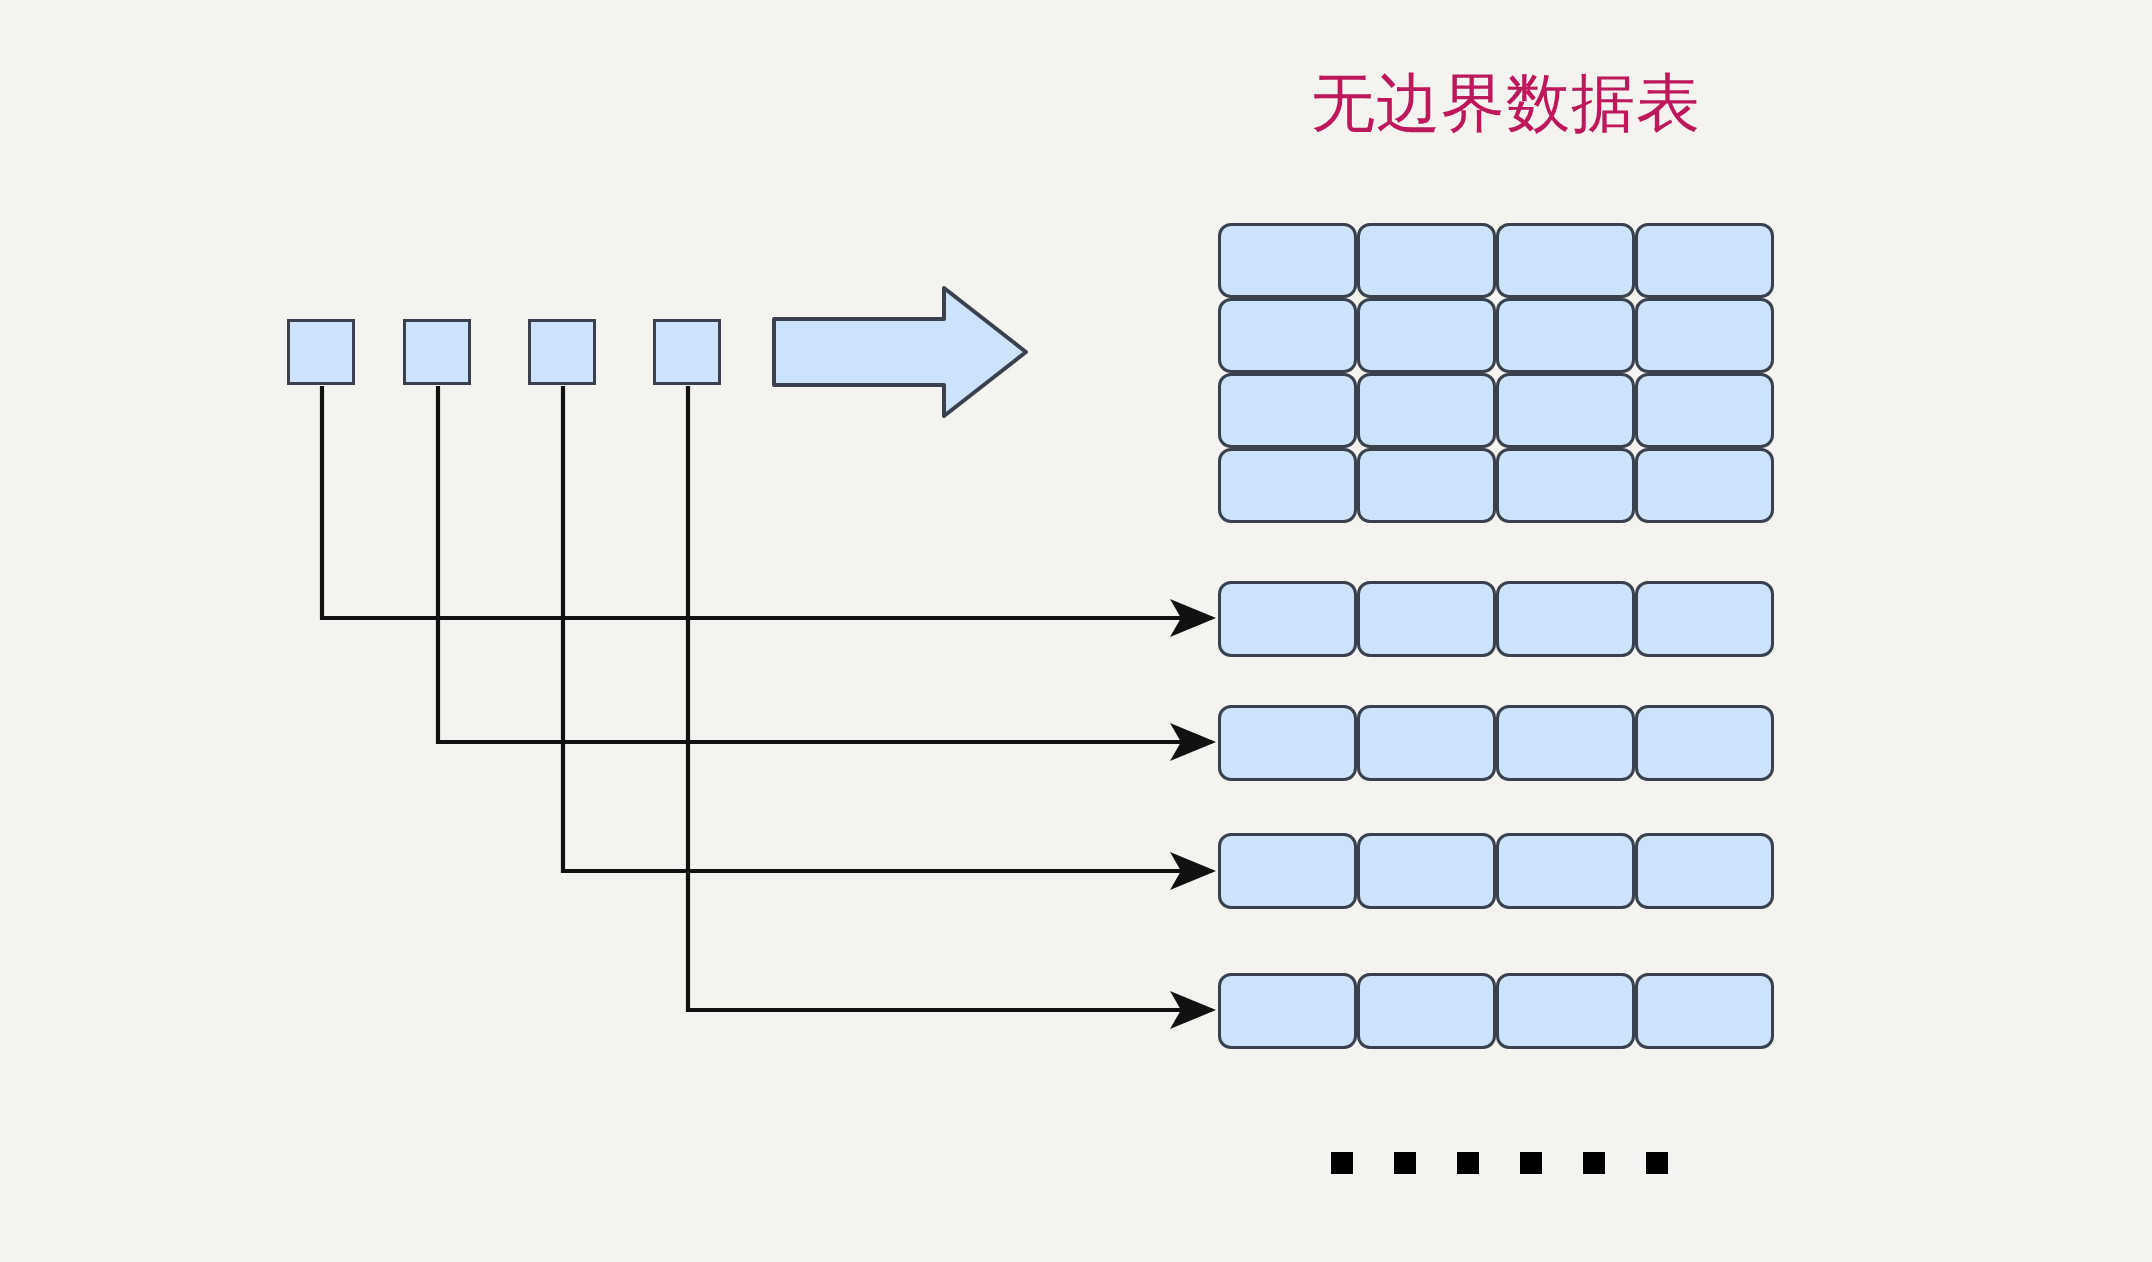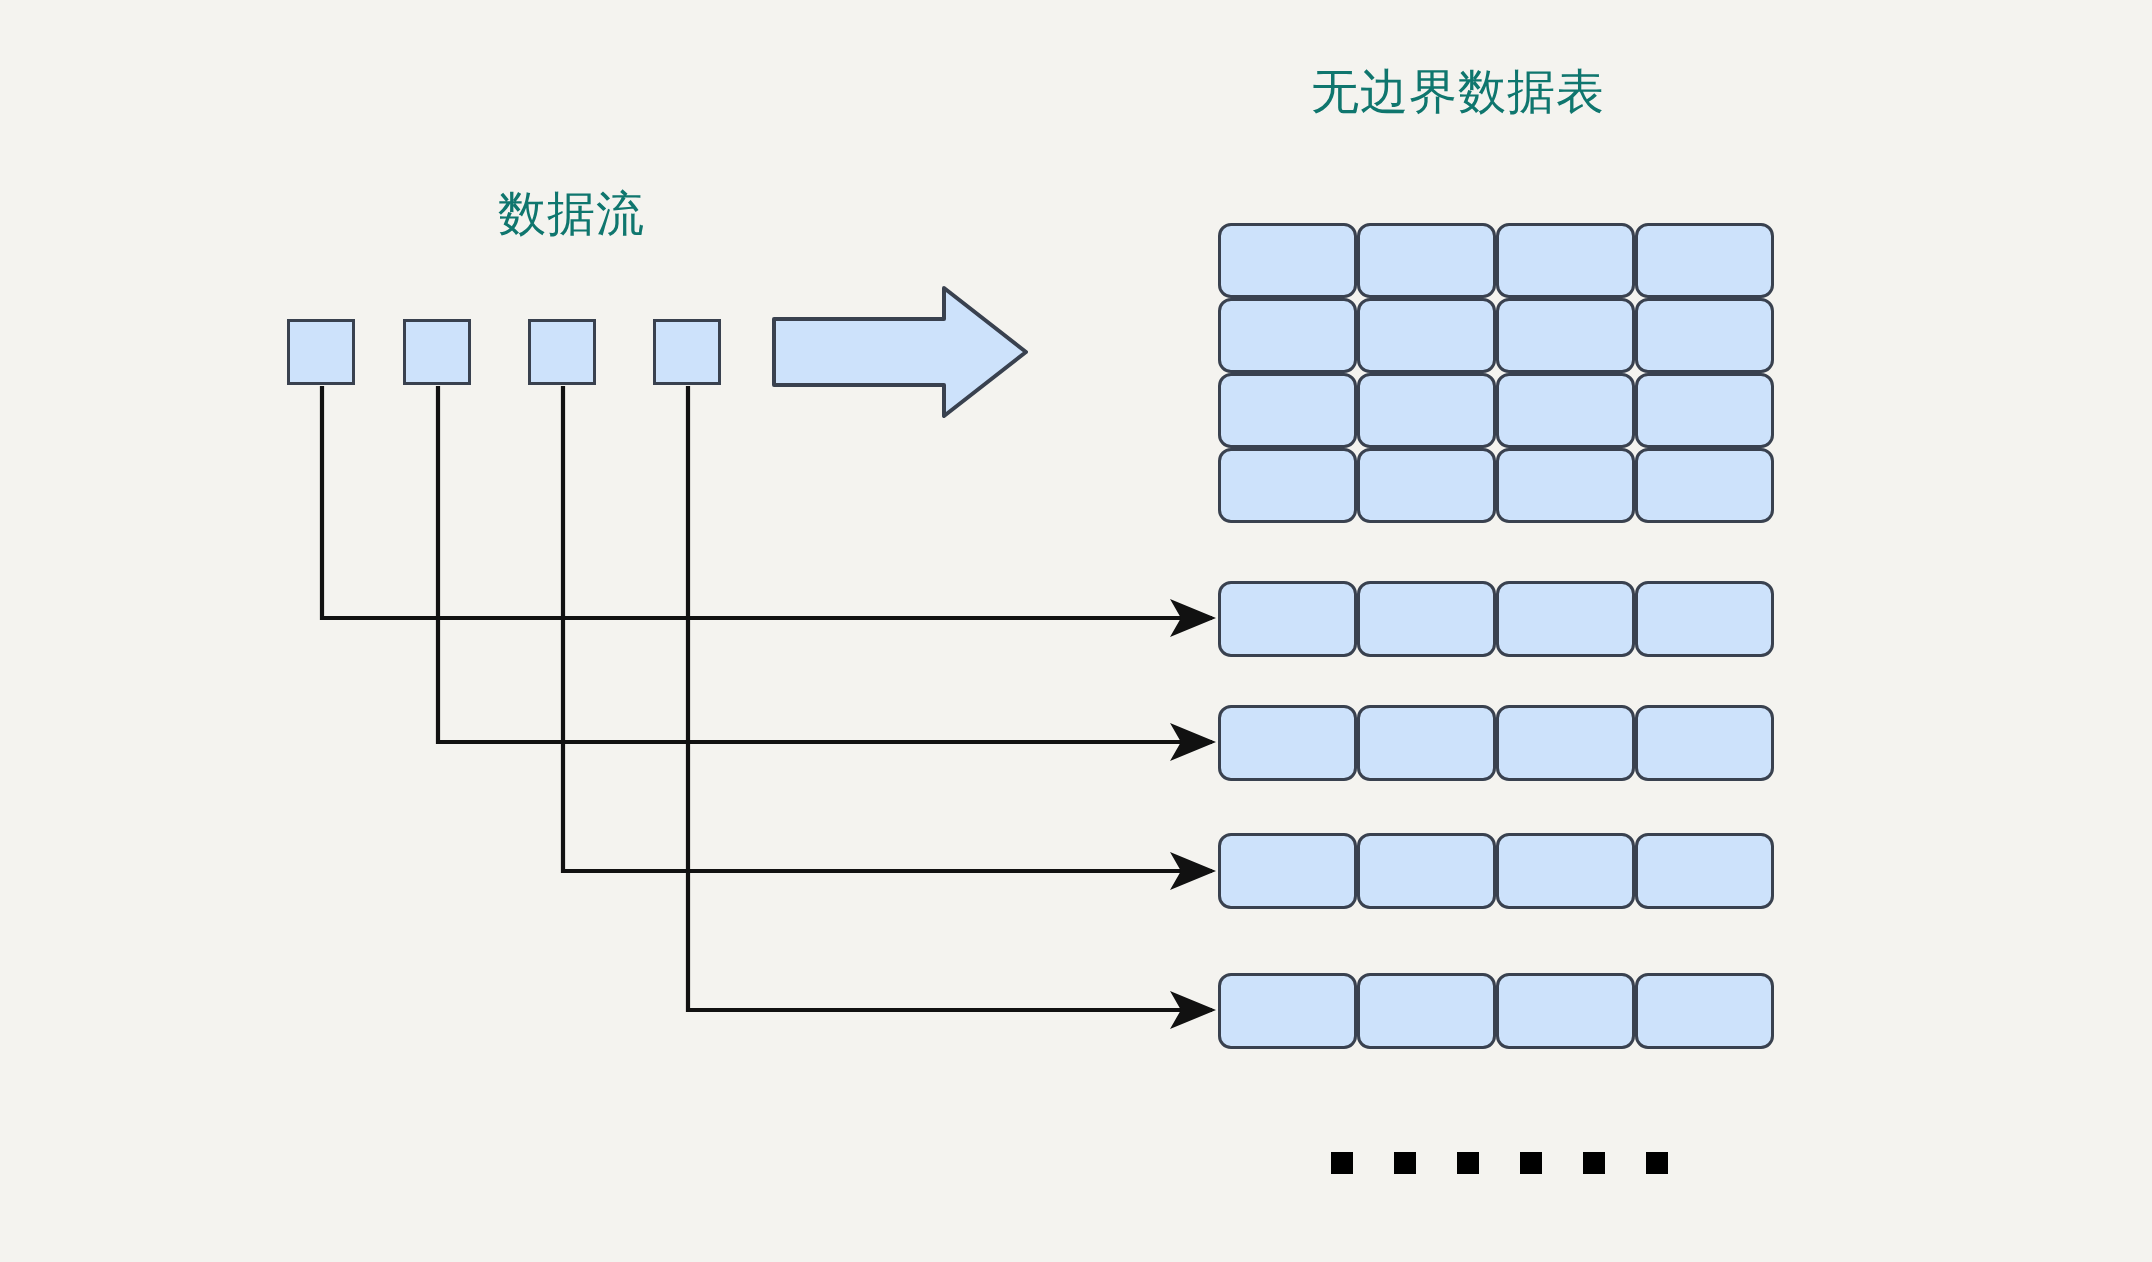--- a/index.html
+++ b/index.html
@@ -10,22 +10,22 @@
   #stage {
     position: relative;
     width: 2152px;
     height: 1262px;
     background: #f4f3ef;
     overflow: hidden;
     font-family: "Liberation Sans", "DejaVu Sans", sans-serif;
   }
   .label {
     position: absolute;
-    color: #0f766e;
-    font-size: 48px;
+    color: #be185d;
+    font-size: 64px;
     font-weight: 500;
     letter-spacing: 1px;
     white-space: nowrap;
   }
   #title-unbounded-table {
     left: 1311px;
     top: 60px;
   }
   #label-data-stream {
     left: 498px;
@@ -80,21 +80,20 @@
     height: 22px;
     background: #000000;
     top: 1152px;
   }
 </style>
 </head>
 <body>
 
 <div id="stage">
 
-  <div class="label" id="label-data-stream">数据流</div>
 
   <div class="label" id="title-unbounded-table">无边界数据表</div>
 
   <svg id="connectors" viewBox="0 0 2152 1262" xmlns="http://www.w3.org/2000/svg">
     <defs>
       <marker id="arrowhead" markerWidth="11" markerHeight="9" refX="10" refY="4.5" orient="auto" markerUnits="strokeWidth">
         <path d="M0,0 L11,4.5 L0,9 L2.6,4.5 Z" fill="#111111"></path>
       </marker>
     </defs>
     <g id="connector-paths" stroke="#111111" stroke-width="4.2" fill="none">

